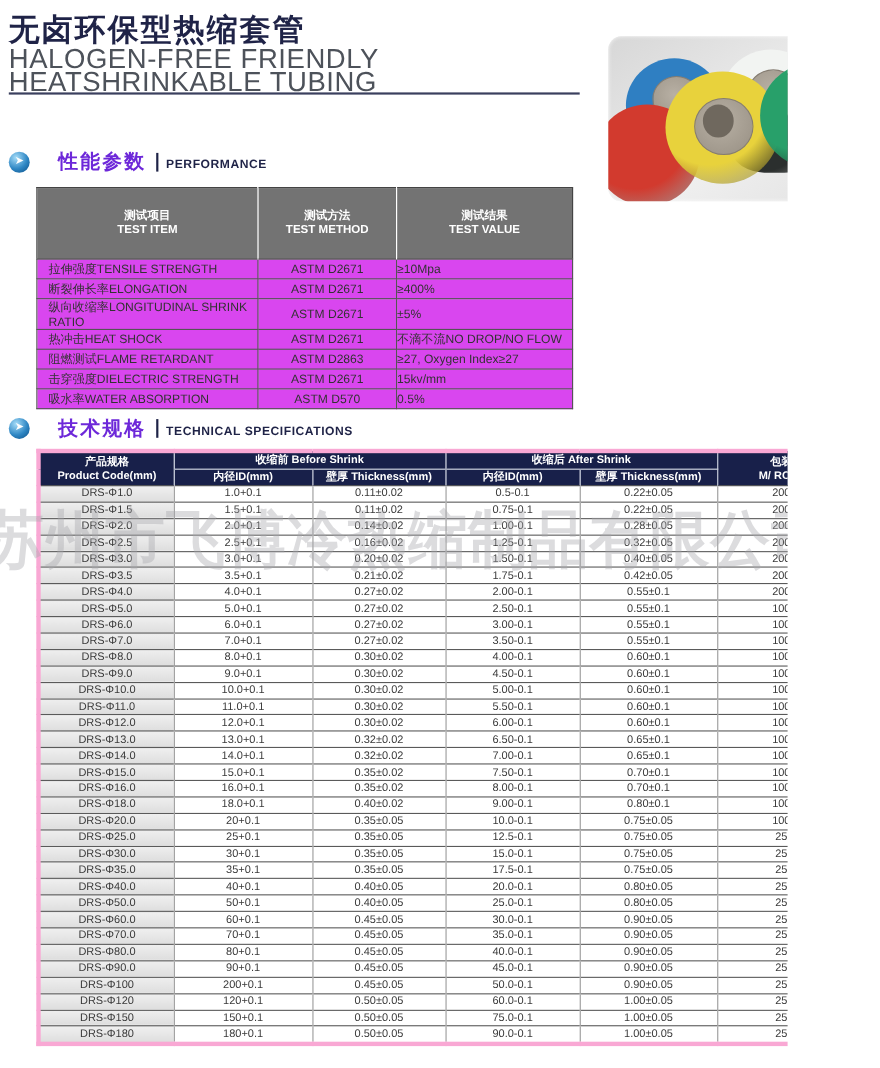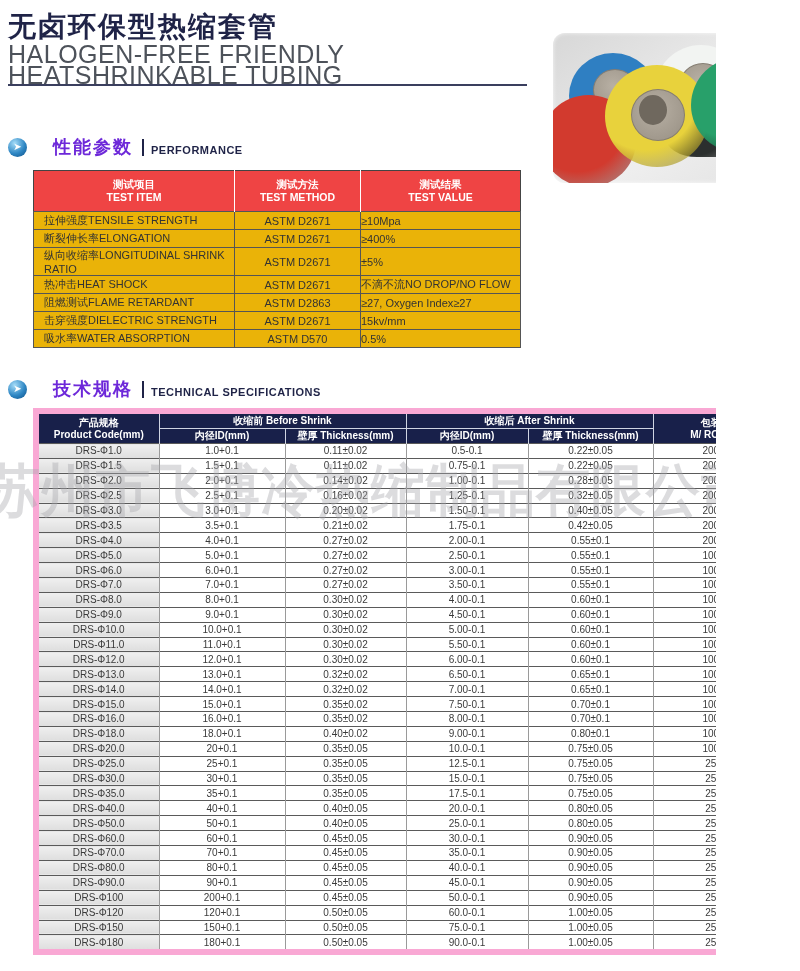--- a/index.html
+++ b/index.html
@@ -27,32 +27,32 @@
   .orb{width:19px;height:19px;border-radius:50%;flex:0 0 19px;
     background:radial-gradient(circle at 35% 28%,#a5dcf8,#2f87c4 55%,#0b4d85);
     display:flex;align-items:center;justify-content:center;color:#fff;font-size:10px;line-height:1;}
   .sec-cn{font-size:18px;font-weight:bold;color:#6d28d9;margin-left:26px;letter-spacing:2px;}
   .sec-bar{width:2px;height:17px;background:#1f2347;margin:0 7px 0 9px;}
   .sec-en{font-size:11px;font-weight:bold;color:#1f2347;letter-spacing:.5px;margin-top:5px;}
 
   
   table{border-collapse:collapse;table-layout:fixed;}
   .perf{position:absolute;left:33px;top:170px;width:487px;font-size:11px;color:#333;}
-  .perf th{background:#ef4444;color:#fff;font-weight:bold;font-size:10.5px;line-height:13px;
-    padding:7px 0;border-left:1px solid #fff;margin-left:20px;}
+  .perf th{background:#737373;color:#fff;font-weight:bold;font-size:10.5px;line-height:13px;
+    padding:19px 0;border-left:1px solid #fff;margin-left:20px;}
   .perf th:first-child{border-left:none;}
-  .perf td{height:17px;border:1px solid #555;padding:0 4px;background:#eab308;}
+  .perf td{height:17px;border:1px solid #555;padding:0 4px;background:#d946ef;}
   .perf td.c0{text-align:left;padding-left:10px;}
   .perf td.c1{text-align:center;}
   .perf td.c2{text-align:left;padding-left:0;}
   .perf{border:1px solid #444;}
 
   
   .specs{position:absolute;left:33px;top:408px;width:735px;font-size:10px;color:#3a3a3a;
-    border:6px solid #f9a8d4;}
+    border:4px solid #f9a8d4;}
   .specs th{background:#18204a;color:#fff;font-weight:bold;font-size:10px;line-height:12px;
     padding:1px 0;border-left:1px solid #cfd4e2;border-top:1px solid #cfd4e2;}
   .specs th.noL{border-left:none;} .specs th.noT{border-top:none;}
   .specs td{height:13.9px;text-align:center;border-left:1px solid #9a9a9a;
     border-top:1px solid #5a5a5a;background:#fff;padding:0;}
   .specs td.code{background:linear-gradient(#efefef,#dedede);border-left:none;}
 
   
   .watermark{position:absolute;left:-14px;top:455px;width:830px;font-size:54px;font-weight:bold;
     color:rgba(168,168,172,.40);white-space:nowrap;letter-spacing:1px;z-index:5;

